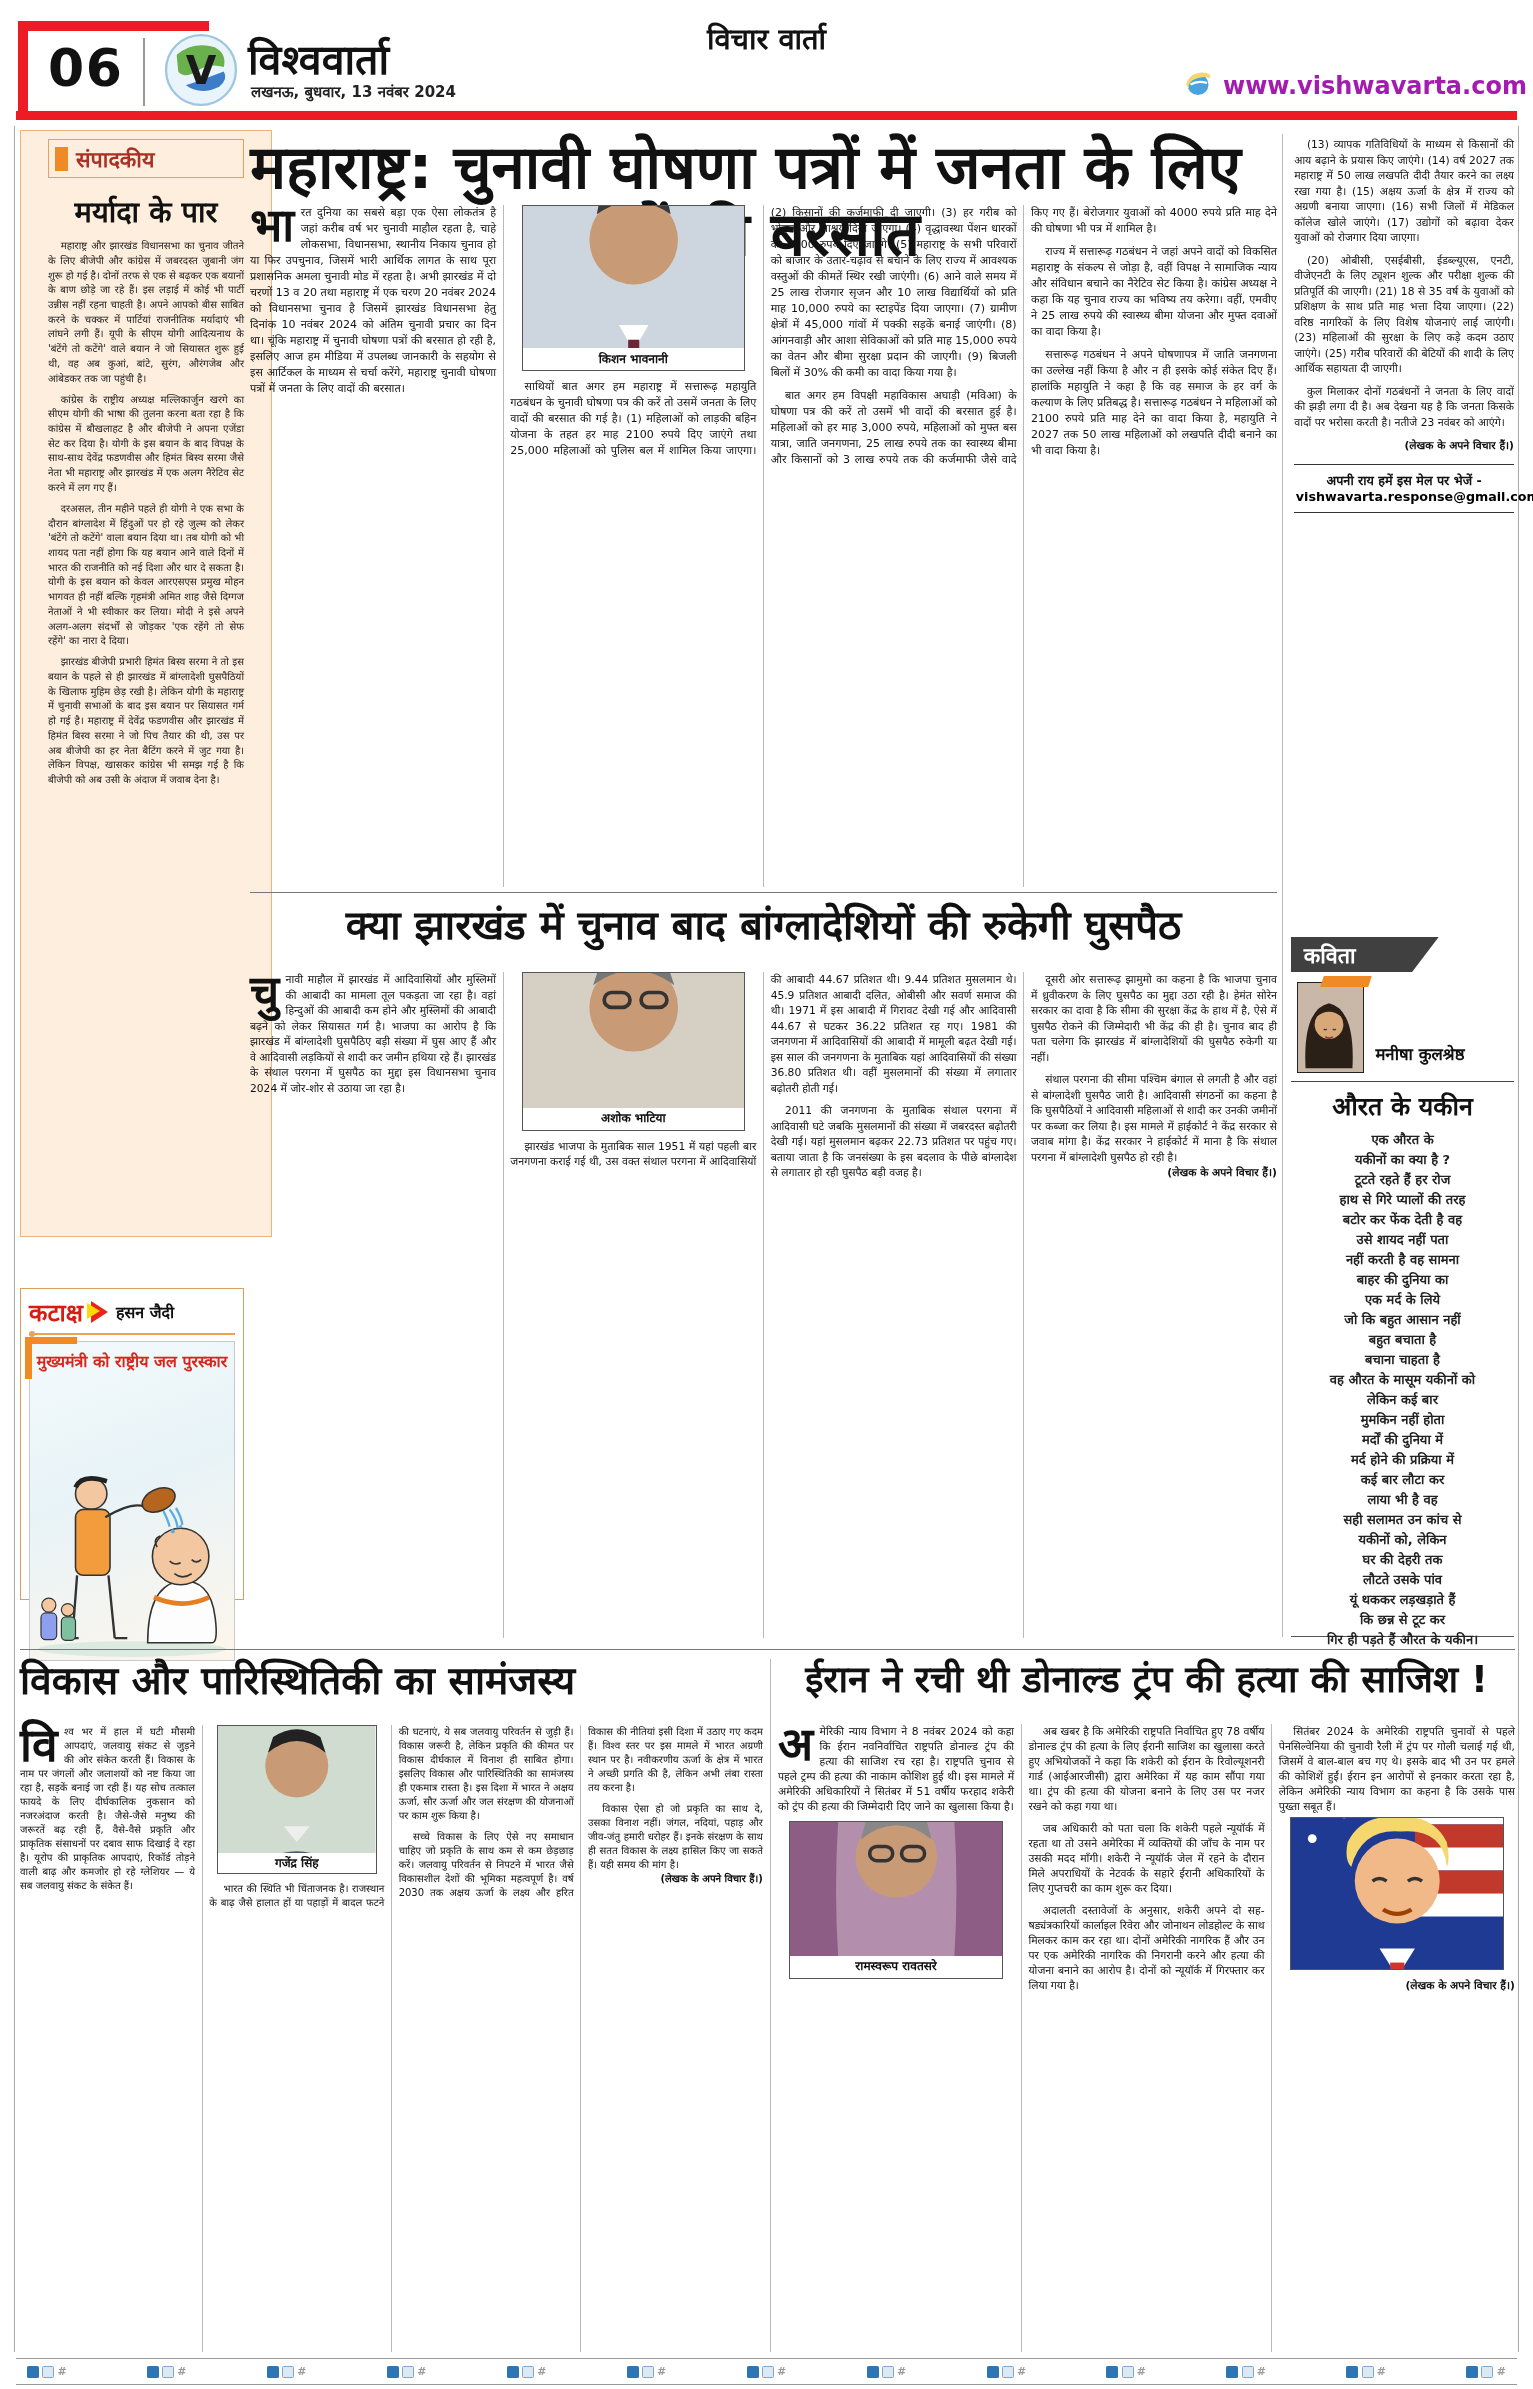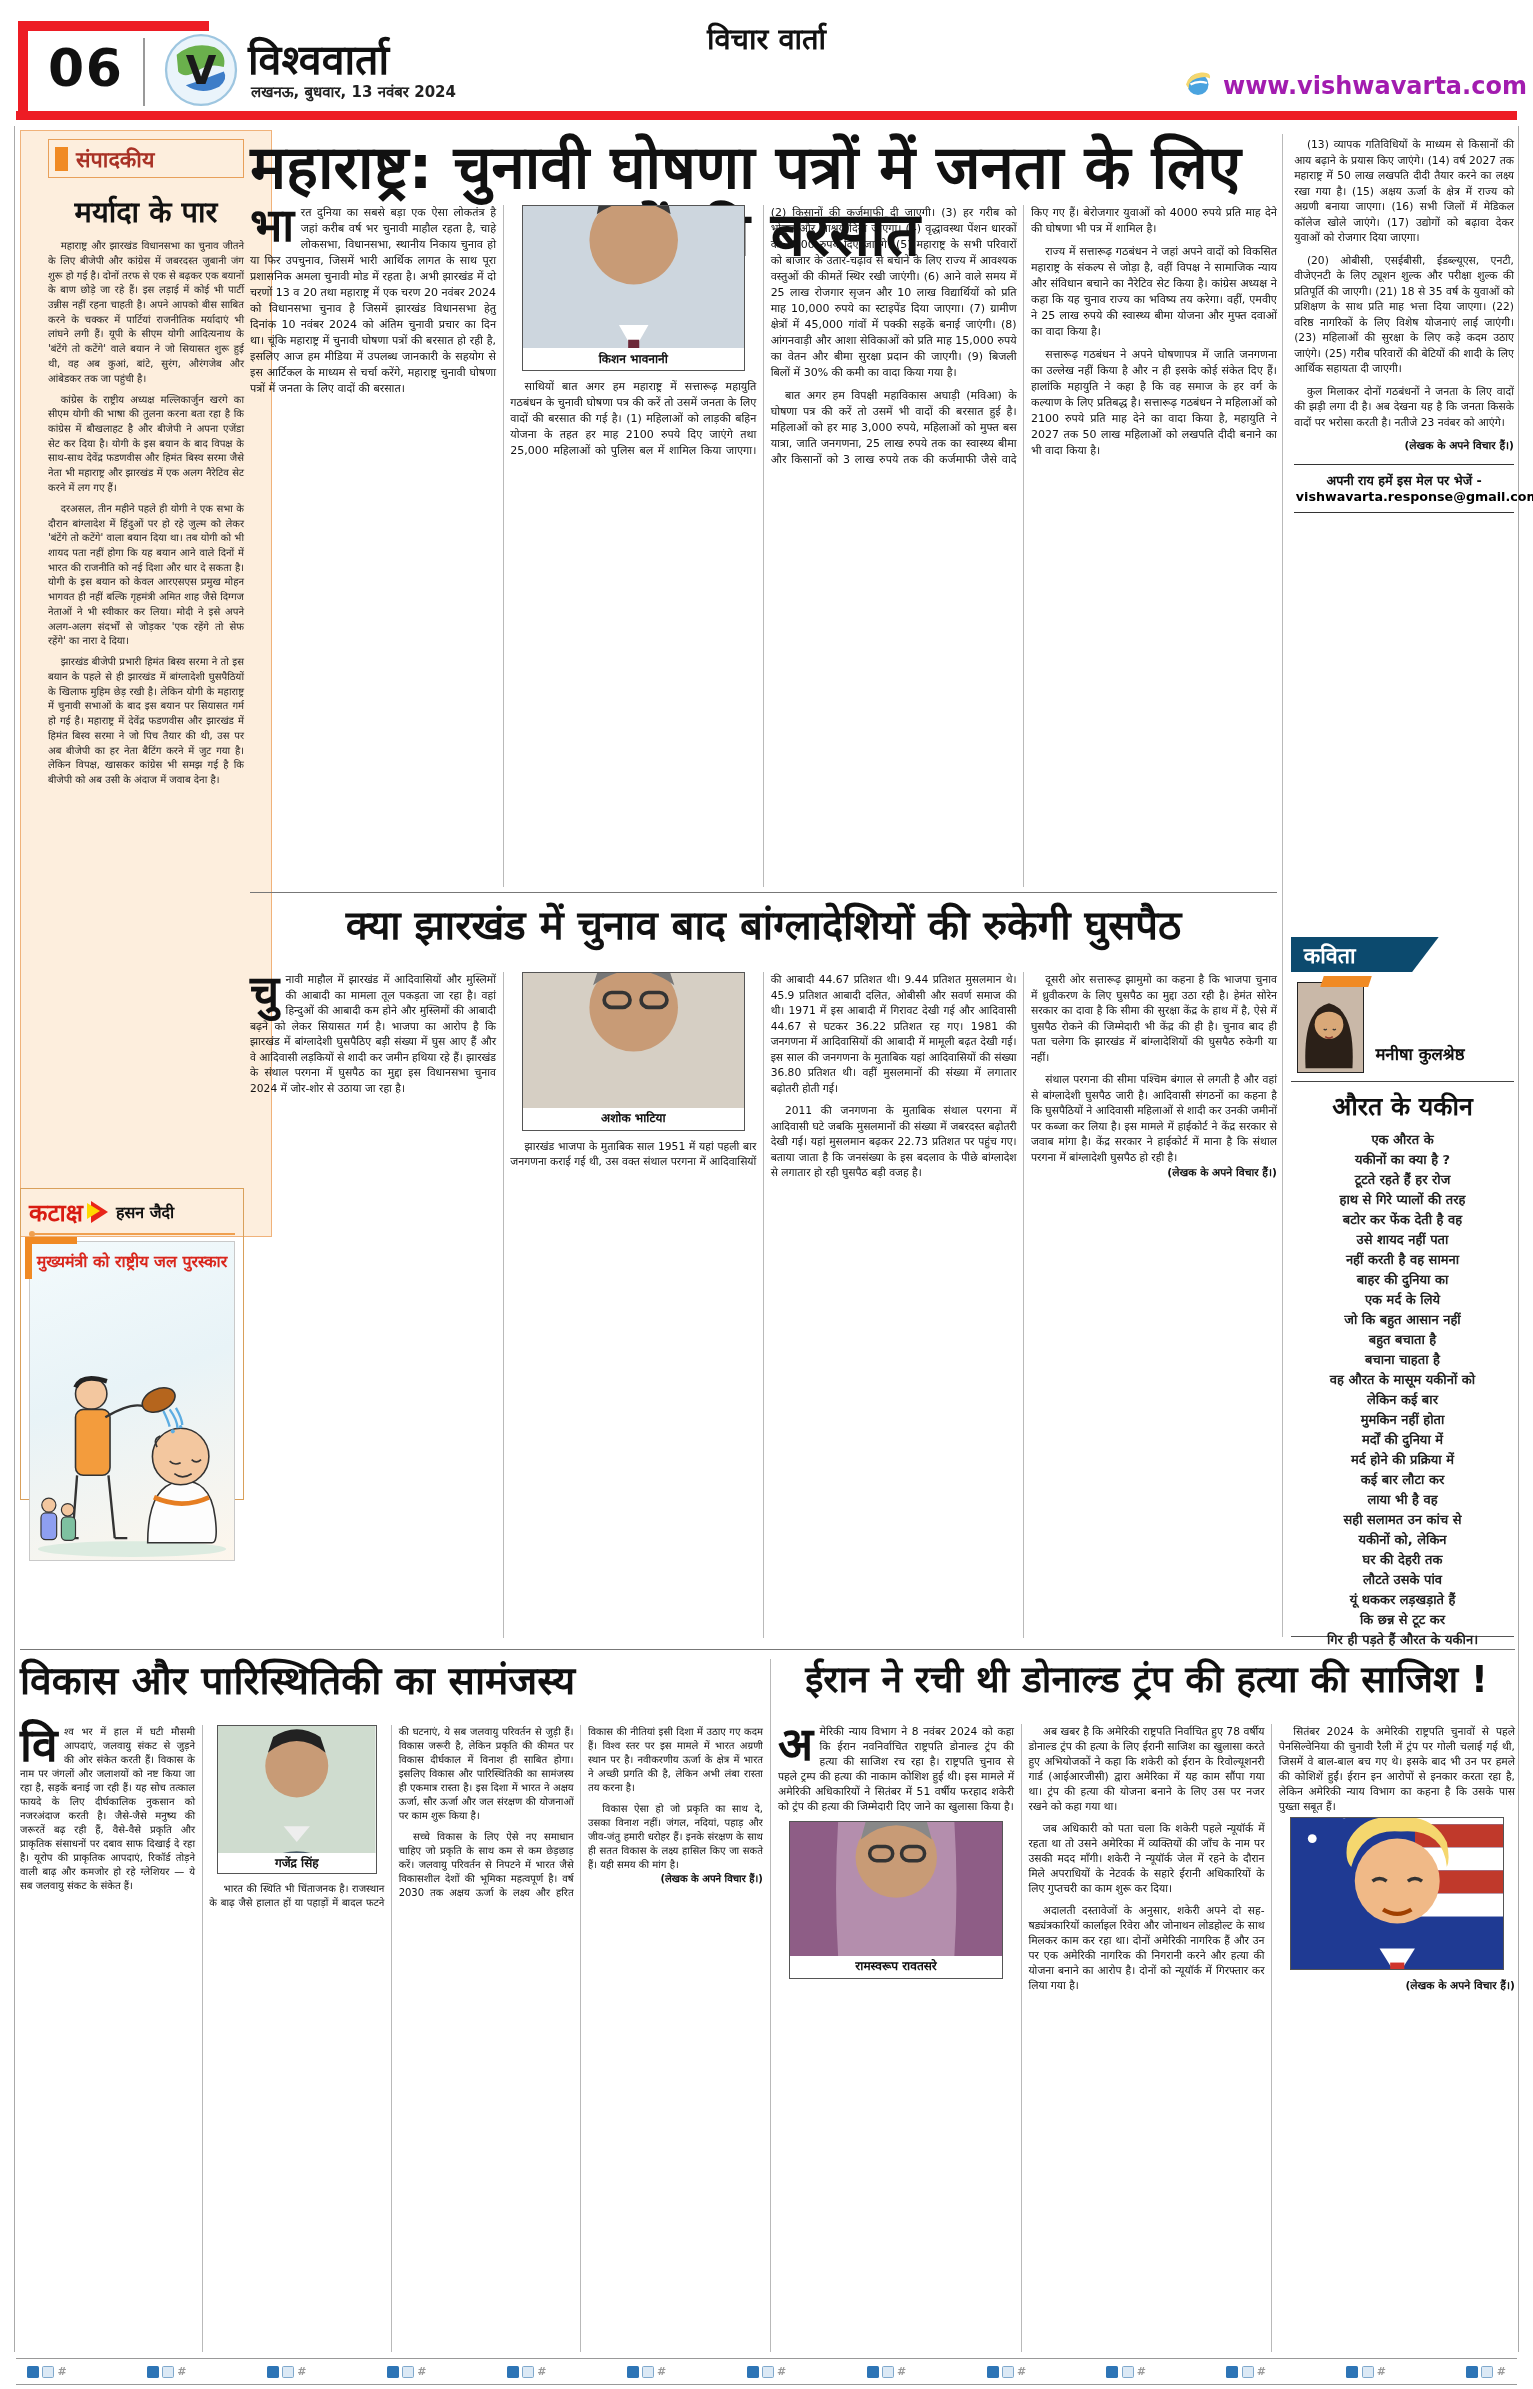--- a/index.html
+++ b/index.html
@@ -22,21 +22,21 @@
   .edge-r{left:1518px;top:126px;width:0.8px;height:2226px;background:#aaa;}
   
   .editorial{left:20px;top:130px;width:252px;height:1107px;background:#fdeedd;border:0.8px solid #f0b27a;box-sizing:border-box;padding:8px 27px;}
   .edit-label{display:flex;align-items:center;gap:8px;border:0.8px solid #e8a05a;padding:4px 6.4px;background:#fdeedd;}
   .edit-label .bar{width:12.7px;height:24px;background:#f08a24;}
   .edit-label .txt{font-size:21.5px;font-weight:800;color:#a93226;}
   .edit-title{text-align:center;font-size:29px;font-weight:800;margin:12.7px 0 9.5px;}
   .edit-body{font-size:10px;line-height:14.7px;text-align:justify;color:#1d1d1d;}
   .edit-body p{margin:0 0 6.4px;text-indent:12.7px;}
   
-  .kataksh{left:20px;top:1188px;width:224px;height:312px;border:0.8px solid #d9a05b;box-sizing:border-box;padding:6.4px 8px;}
+  .kataksh{left:20px;top:1288px;width:224px;height:312px;border:0.8px solid #d9a05b;box-sizing:border-box;padding:6.4px 8px;}
   .kat-head{display:flex;align-items:center;gap:8px;}
   .kat-title{font-size:24px;font-weight:800;color:#d91c12;}
   .kat-arrow{width:0;height:0;border-top:11px solid transparent;border-bottom:11px solid transparent;border-left:17.5px solid #e8251a;position:relative;}
   .kat-arrow:before{content:"";position:absolute;left:-20.7px;top:-8.7px;border-top:8.7px solid transparent;border-bottom:8.7px solid transparent;border-left:13.5px solid #ffd900;}
   .kat-artist{font-size:16px;font-weight:700;}
   .kat-rule{height:1.6px;background:#f0a050;margin:4.8px 0 6.4px;position:relative;}
   .kat-rule:before{content:"";position:absolute;left:0;top:-2.4px;width:6.4px;height:6.4px;border-radius:50%;background:#f0a050;}
   .cartoon-frame{border:0.8px solid #c9c9c9;height:318px;position:relative;background:linear-gradient(160deg,#f3fafc 0%,#e8f3f7 45%,#fdf6ec 100%);}
   .cartoon-corner{position:absolute;left:-4.8px;top:-4.8px;width:45px;height:35px;border-left:7.2px solid #f08a24;border-top:7.2px solid #f08a24;}
   .cartoon-caption{position:absolute;left:0;top:8px;width:100%;text-align:center;font-size:16px;font-weight:800;color:#d9261c;}
@@ -58,21 +58,21 @@
   .vrule-main{left:1282px;top:134px;width:0.8px;height:1503px;background:#b9b9b9;}
   .right-col{left:1291px;top:137px;width:223px;height:791px;font-size:10.7px;line-height:15.5px;text-align:justify;box-sizing:border-box;padding-left:3.2px;}
   .right-col p{margin:0 0 7.2px;text-indent:12.7px;}
   .feedback{border-top:0.8px solid #333;border-bottom:0.8px solid #333;margin-top:11px;padding:8px 1.6px;text-align:center;font-size:12.7px;font-weight:800;}
   .feedback .mail{color:#000;font-weight:800;text-decoration:none;}
   
   .jh-headline{left:250px;top:903px;width:1027px;font-size:40px;}
   .jh-body{left:250px;top:972px;width:1027px;height:666px;column-count:4;font-size:10.7px;line-height:15.5px;}
   
   .poem{left:1291px;top:937px;width:223px;height:700px;border-bottom:0.8px solid #555;box-sizing:border-box;}
-  .poem-banner{width:135px;height:35px;background:#0c4a6e;color:#fff;font-size:21.5px;font-weight:800;display:flex;align-items:center;padding-left:12.7px;clip-path:polygon(0 0,100% 0,82% 100%,0 100%);}
+  .poem-banner{width:135px;height:35px;background:#404040;color:#fff;font-size:21.5px;font-weight:800;display:flex;align-items:center;padding-left:12.7px;clip-path:polygon(0 0,100% 0,82% 100%,0 100%);}
   .poem-photo-row{display:flex;align-items:flex-end;gap:11px;margin:9.5px 0 0 6.4px;}
   .poem-photo{width:65px;height:89px;border:1.6px solid #222;position:relative;background:#c9b8a8;}
   .poem-photo .accent{position:absolute;right:-6.4px;top:-6.4px;width:48px;height:11px;background:#f08a24;transform:skewX(-18deg);}
   .poem-author{font-size:16.7px;font-weight:800;margin-bottom:8px;}
   .poem-hr{height:0.8px;background:#444;margin:8px 0 6.4px;}
   .poem-title{text-align:center;font-size:25px;font-weight:800;margin-bottom:8px;}
   .poem-lines{text-align:center;font-size:13px;line-height:20px;font-weight:600;color:#222;}
   
   .band-rule{left:20px;top:1649px;width:1495px;height:0.8px;background:#777;}
   .dev-headline{left:20px;top:1659px;width:743px;font-size:39px;text-align:left;}

